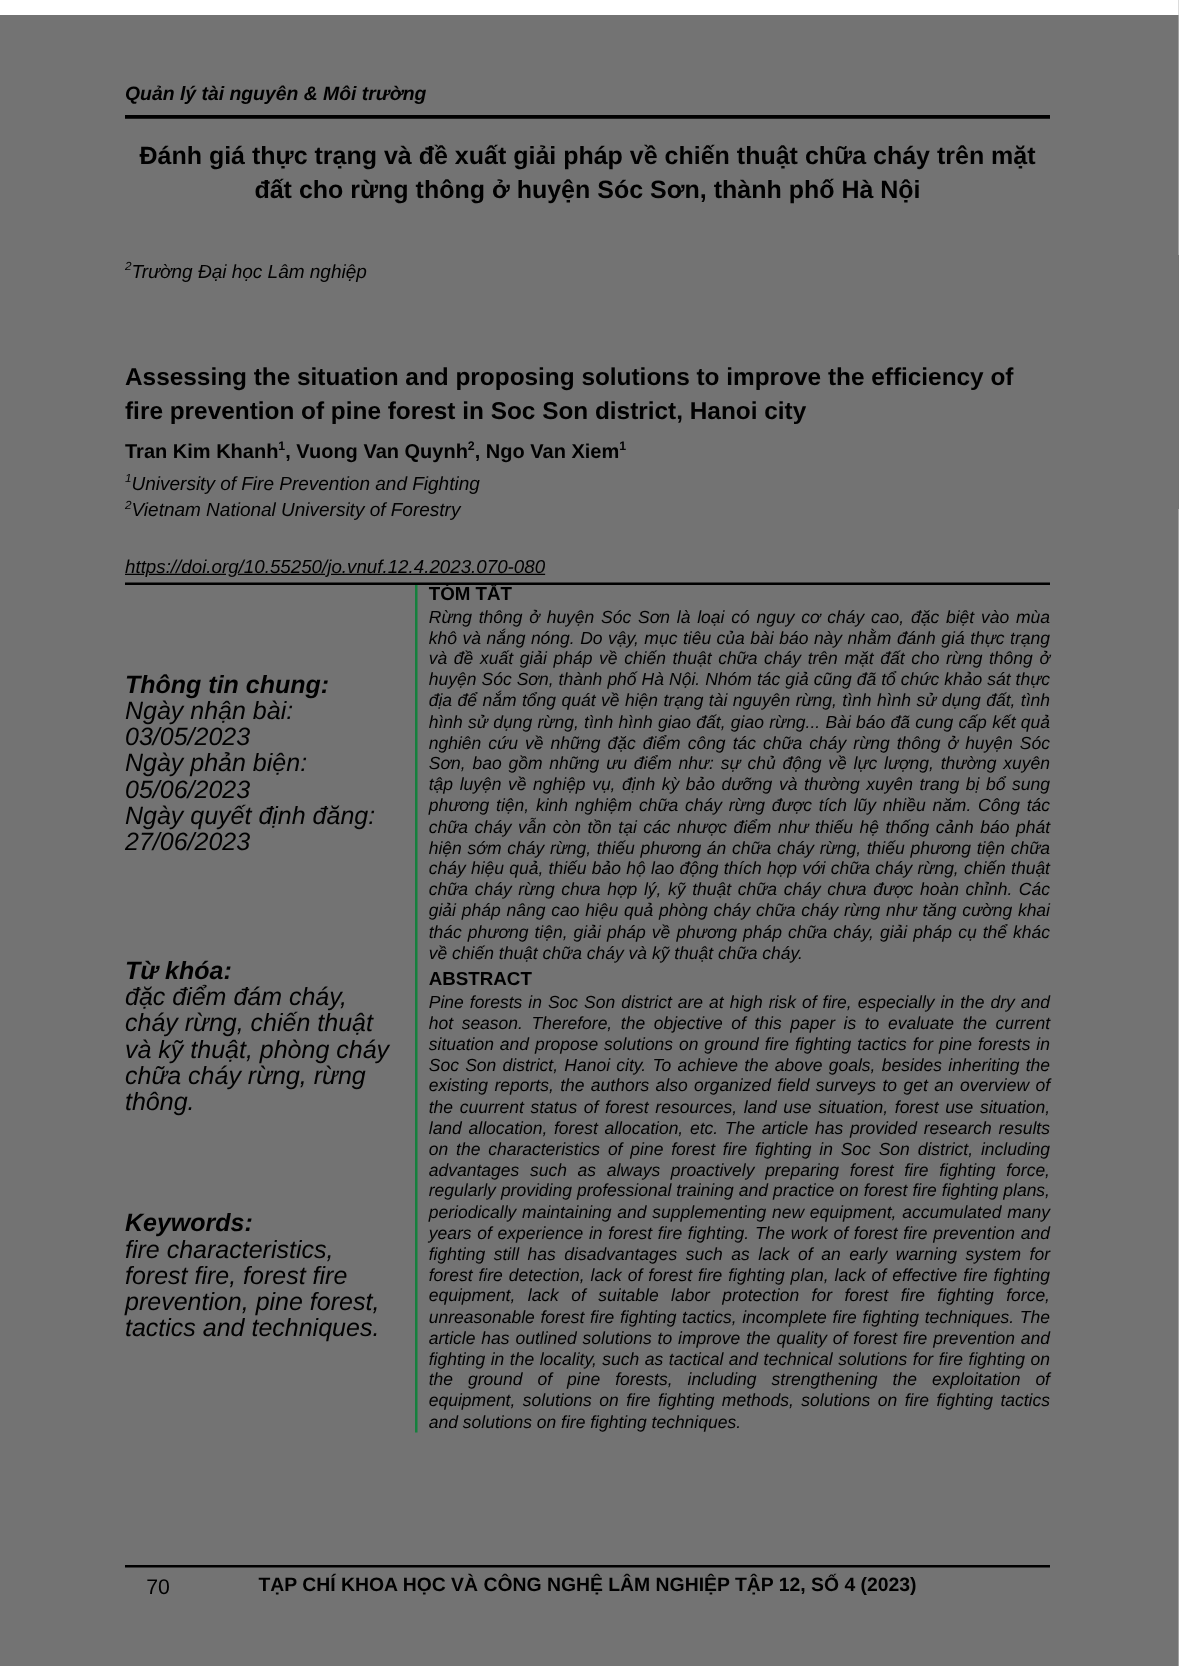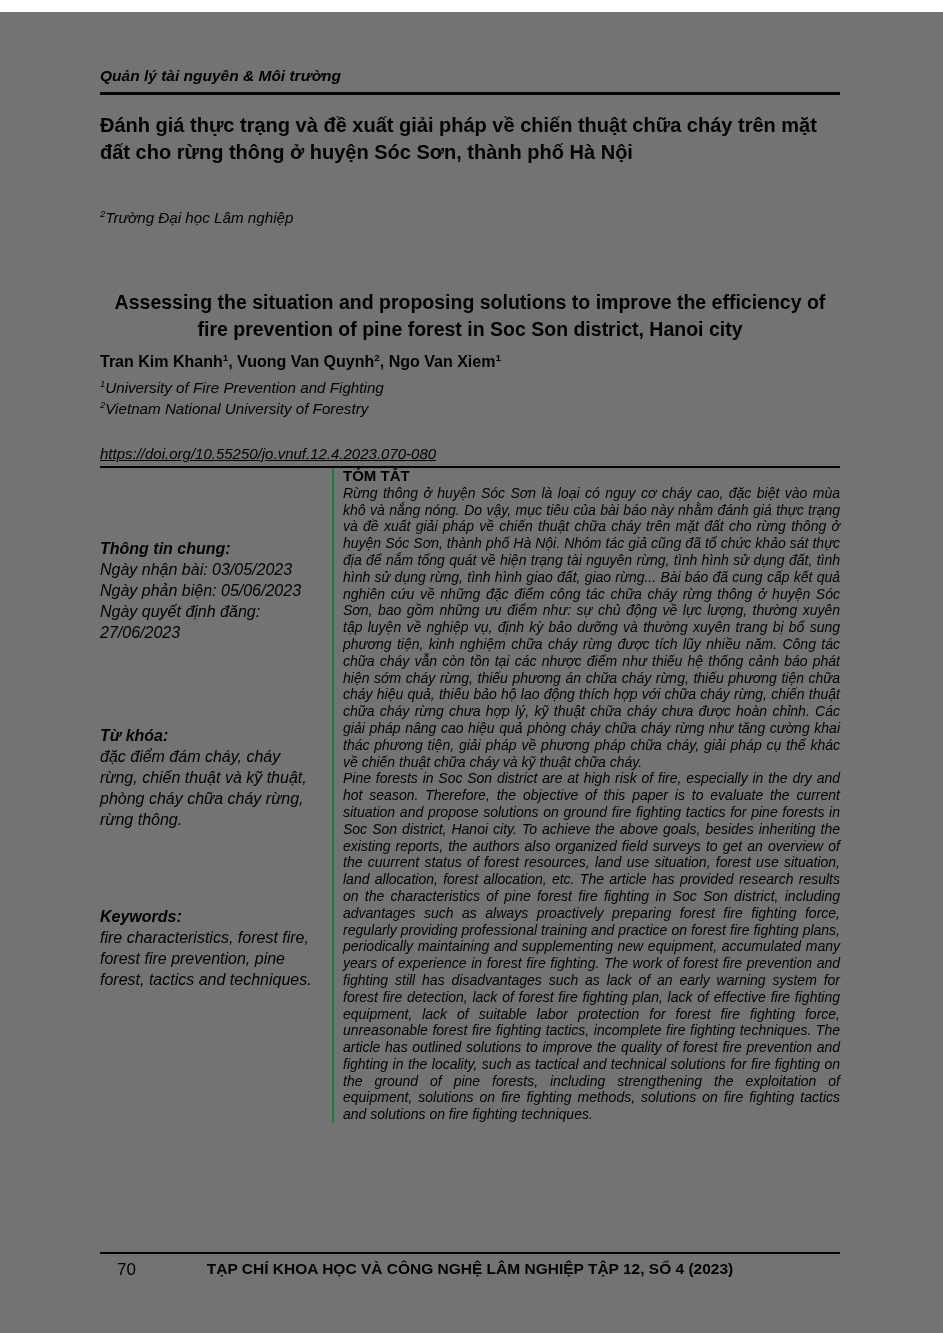--- a/index.html
+++ b/index.html
@@ -12,38 +12,38 @@
     color: #000;
     font-family: Liberation Sans, sans-serif;
     overflow: hidden;
     margin: 12px auto;
   }
   .abs { position: absolute; left: 100px; width: 740px; }
 
   .running-head { top: 55px; font-style: italic; font-weight: bold; font-size: 15.5px; }
   .header-rule { top: 80px; height: 3px; background: #000; }
 
-  .vn-title { top: 100px; font-weight: bold; font-size: 20px; line-height: 1.35; }
+  .vn-title { top: 100px; text-align: center; font-weight: bold; font-size: 20px; line-height: 1.35; }
   .authors { font-weight: bold; font-size: 16px; }
   .vn-authors { top: 170px; }
   .affils { font-style: italic; font-size: 15.2px; line-height: 21px; }
   .vn-affils { top: 195px; }
 
-  .en-title { top: 277px; text-align: center; font-weight: bold; font-size: 19.5px; line-height: 1.4; }
+  .en-title { top: 277px; font-weight: bold; font-size: 19.5px; line-height: 1.4; }
   .en-authors { top: 341px; }
   .en-affils { top: 365px; }
 
   sup { font-size: 0.62em; line-height: 0; }
 
   .doi-block { top: 433px; font-size: 15px; }
   .doi-link { font-style: italic; text-decoration: underline; color: #000; cursor: pointer; }
   .doi-rule { top: 454px; height: 2px; background: #000; }
 
   .columns { top: 456px; display: flex; align-items: stretch; }
-  .col-left { width: 232px; padding-right: 12px; font-size: 16px; line-height: 21px; }
+  .col-left { width: 232px; padding-right: 12px; font-size: 20px; line-height: 21px; }
   .col-right {
     flex: 1;
     border-left: 2px solid #15803d;
     padding-left: 9px;
     font-size: 14px;
     line-height: 16.8px;
     text-align: justify;
   }
 
   .info-heading, .kw-heading { font-weight: bold; font-style: italic; }
@@ -103,20 +103,21 @@
       <div class="kw-heading kw-heading-vi">Từ khóa:</div>
       <div class="kw-text">đặc điểm đám cháy, cháy rừng, chiến thuật và kỹ thuật, phòng cháy chữa cháy rừng, rừng thông.</div>
 
       <div class="kw-heading kw-heading-en">Keywords:</div>
       <div class="kw-text">fire characteristics, forest fire, forest fire prevention, pine forest, tactics and techniques.</div>
     </div>
 
     <div class="col-right">
       <div class="abstract-heading">TÓM TẮT</div>
       <div class="abstract-text">Rừng thông ở huyện Sóc Sơn là loại có nguy cơ cháy cao, đặc biệt vào mùa khô và nắng nóng. Do vậy, mục tiêu của bài báo này nhằm đánh giá thực trạng và đề xuất giải pháp về chiến thuật chữa cháy trên mặt đất cho rừng thông ở huyện Sóc Sơn, thành phố Hà Nội. Nhóm tác giả cũng đã tổ chức khảo sát thực địa để nắm tổng quát về hiện trạng tài nguyên rừng, tình hình sử dụng đất, tình hình sử dụng rừng, tình hình giao đất, giao rừng... Bài báo đã cung cấp kết quả nghiên cứu về những đặc điểm công tác chữa cháy rừng thông ở huyện Sóc Sơn, bao gồm những ưu điểm như: sự chủ động về lực lượng, thường xuyên tập luyện về nghiệp vụ, định kỳ bảo dưỡng và thường xuyên trang bị bổ sung phương tiện, kinh nghiệm chữa cháy rừng được tích lũy nhiều năm. Công tác chữa cháy vẫn còn tồn tại các nhược điểm như thiếu hệ thống cảnh báo phát hiện sớm cháy rừng, thiếu phương án chữa cháy rừng, thiếu phương tiện chữa cháy hiệu quả, thiếu bảo hộ lao động thích hợp với chữa cháy rừng, chiến thuật chữa cháy rừng chưa hợp lý, kỹ thuật chữa cháy chưa được hoàn chỉnh. Các giải pháp nâng cao hiệu quả phòng cháy chữa cháy rừng như tăng cường khai thác phương tiện, giải pháp về phương pháp chữa cháy, giải pháp cụ thể khác về chiến thuật chữa cháy và kỹ thuật chữa cháy.</div>
+      <div class="abstract-heading second">ABSTRACT</div>
       <div class="abstract-text">Pine forests in Soc Son district are at high risk of fire, especially in the dry and hot season. Therefore, the objective of this paper is to evaluate the current situation and propose solutions on ground fire fighting tactics for pine forests in Soc Son district, Hanoi city. To achieve the above goals, besides inheriting the existing reports, the authors also organized field surveys to get an overview of the cuurrent status of forest resources, land use situation, forest use situation, land allocation, forest allocation, etc. The article has provided research results on the characteristics of pine forest fire fighting in Soc Son district, including advantages such as always proactively preparing forest fire fighting force, regularly providing professional training and practice on forest fire fighting plans, periodically maintaining and supplementing new equipment, accumulated many years of experience in forest fire fighting. The work of forest fire prevention and fighting still has disadvantages such as lack of an early warning system for forest fire detection, lack of forest fire fighting plan, lack of effective fire fighting equipment, lack of suitable labor protection for forest fire fighting force, unreasonable forest fire fighting tactics, incomplete fire fighting techniques. The article has outlined solutions to improve the quality of forest fire prevention and fighting in the locality, such as tactical and technical solutions for fire fighting on the ground of pine forests, including strengthening the exploitation of equipment, solutions on fire fighting methods, solutions on fire fighting tactics and solutions on fire fighting techniques.</div>
     </div>
 
   </div>
 
   <div class="abs footer-rule"></div>
   <div class="footer-row">
     <span class="page-number">70</span>
     <div class="journal-title">TẠP CHÍ KHOA HỌC VÀ CÔNG NGHỆ LÂM NGHIỆP TẬP 12, SỐ 4 (2023)</div>
   </div>

